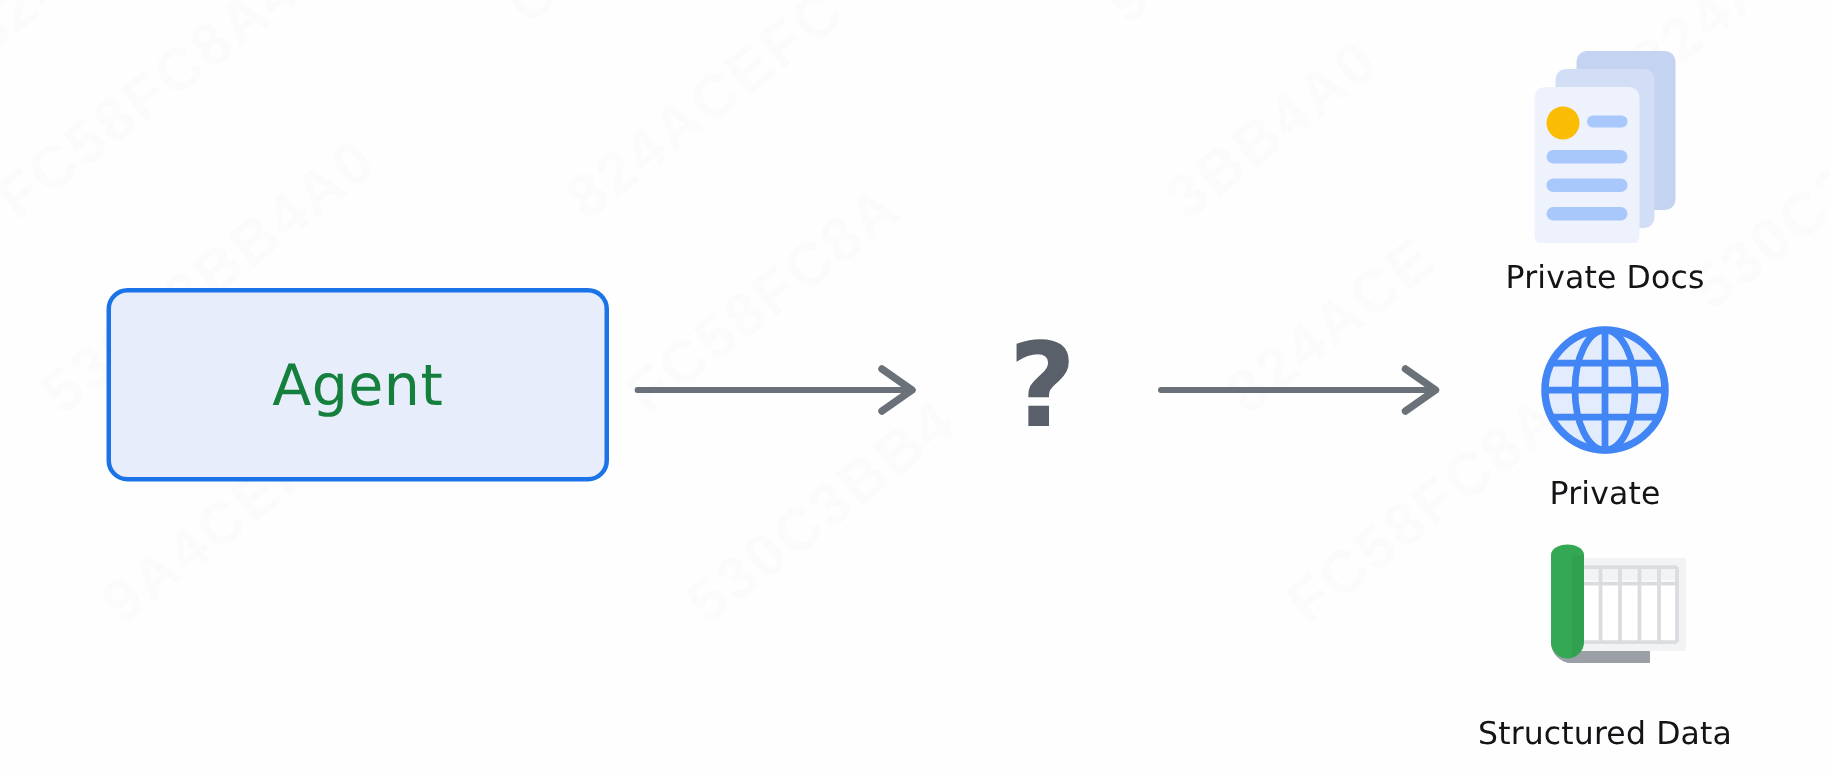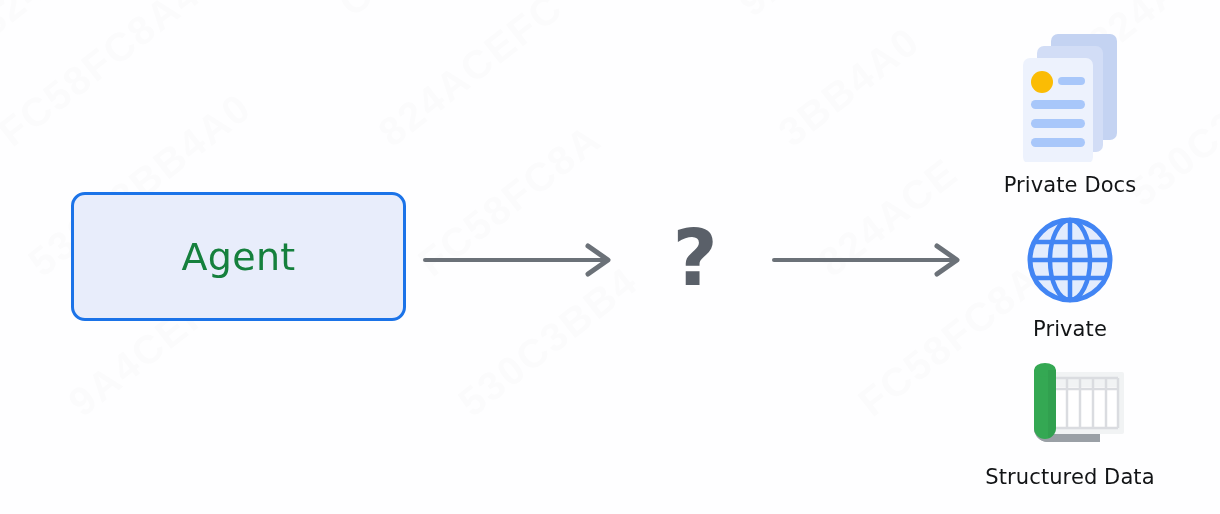--- a/index.html
+++ b/index.html
@@ -97,21 +97,21 @@
   .source-label {
     font-family: "DejaVu Sans", sans-serif;
     font-size: 21px;
     font-weight: 400;
     color: #121416;
     letter-spacing: 0.1px;
     white-space: nowrap;
   }
   #source-docs   { left: 960px; top: 26px;  width: 220px; }
   #source-web    { left: 960px; top: 214px; width: 220px; }
-  #source-struct { left: 950px; top: 362px; width: 240px; }
+  #source-struct { left: 950px; top: 362px; width: 240px; gap: 12px; }
 
   .icon-wrap {
     display: flex;
     align-items: center;
     justify-content: center;
   }
   #source-docs   .source-label { margin-top: 11px; }
   #source-web    .source-label { margin-top: 11px; }
   #source-struct .source-label { margin-top: 11px; }
 </style>

